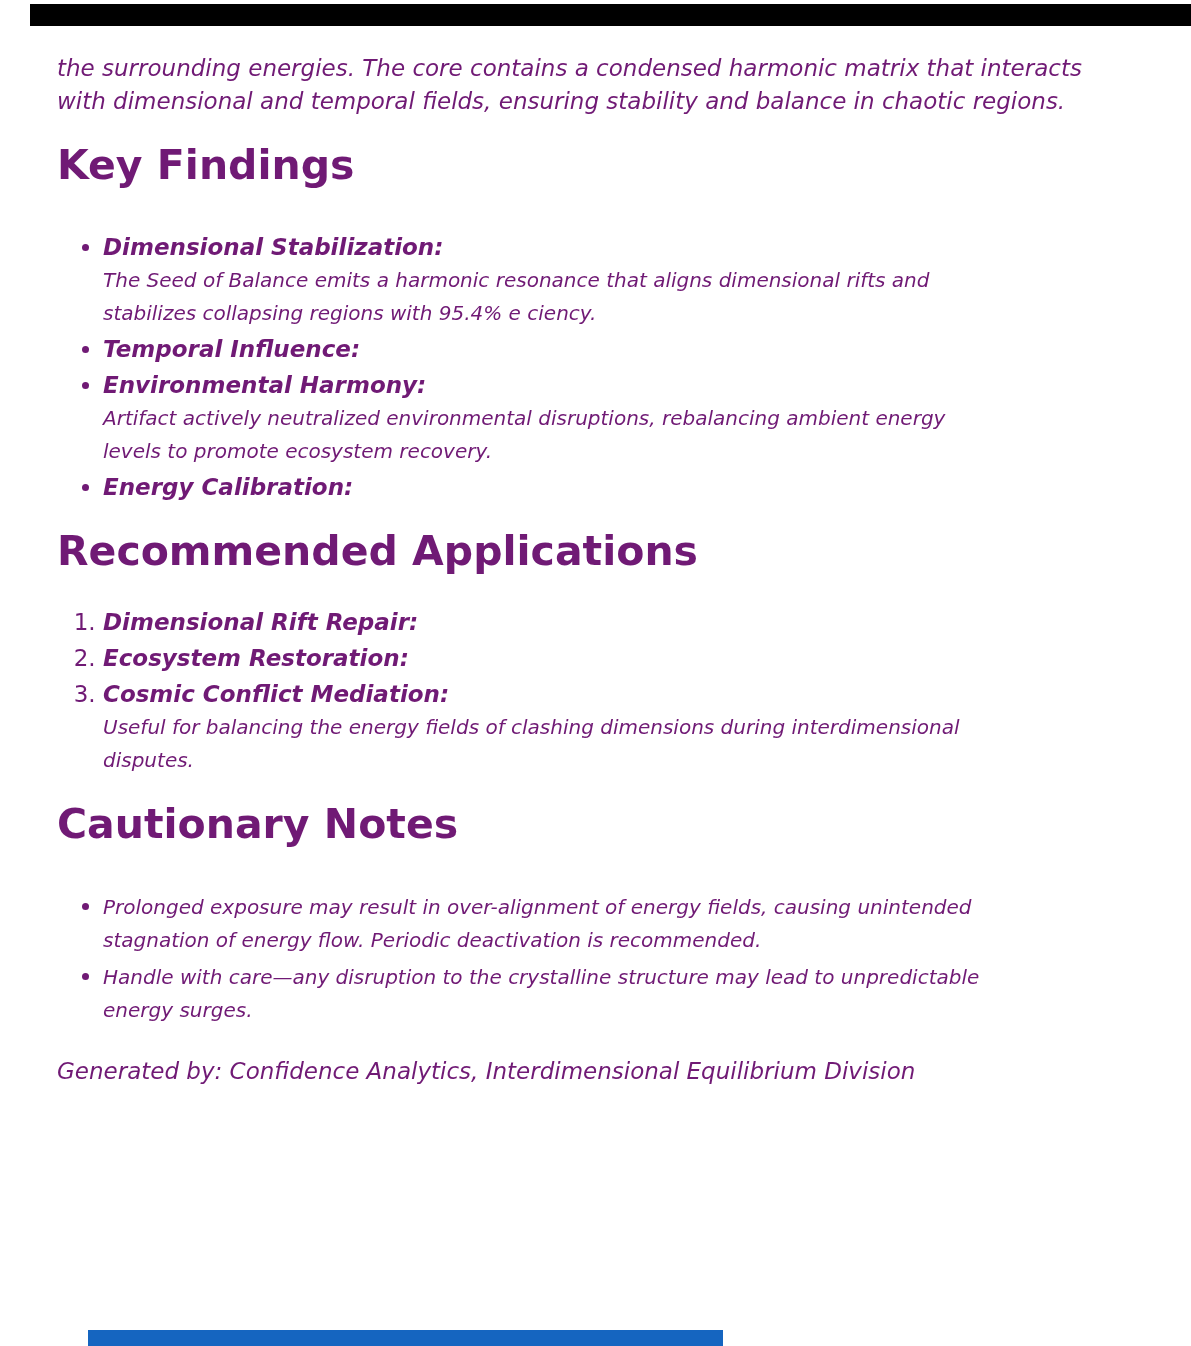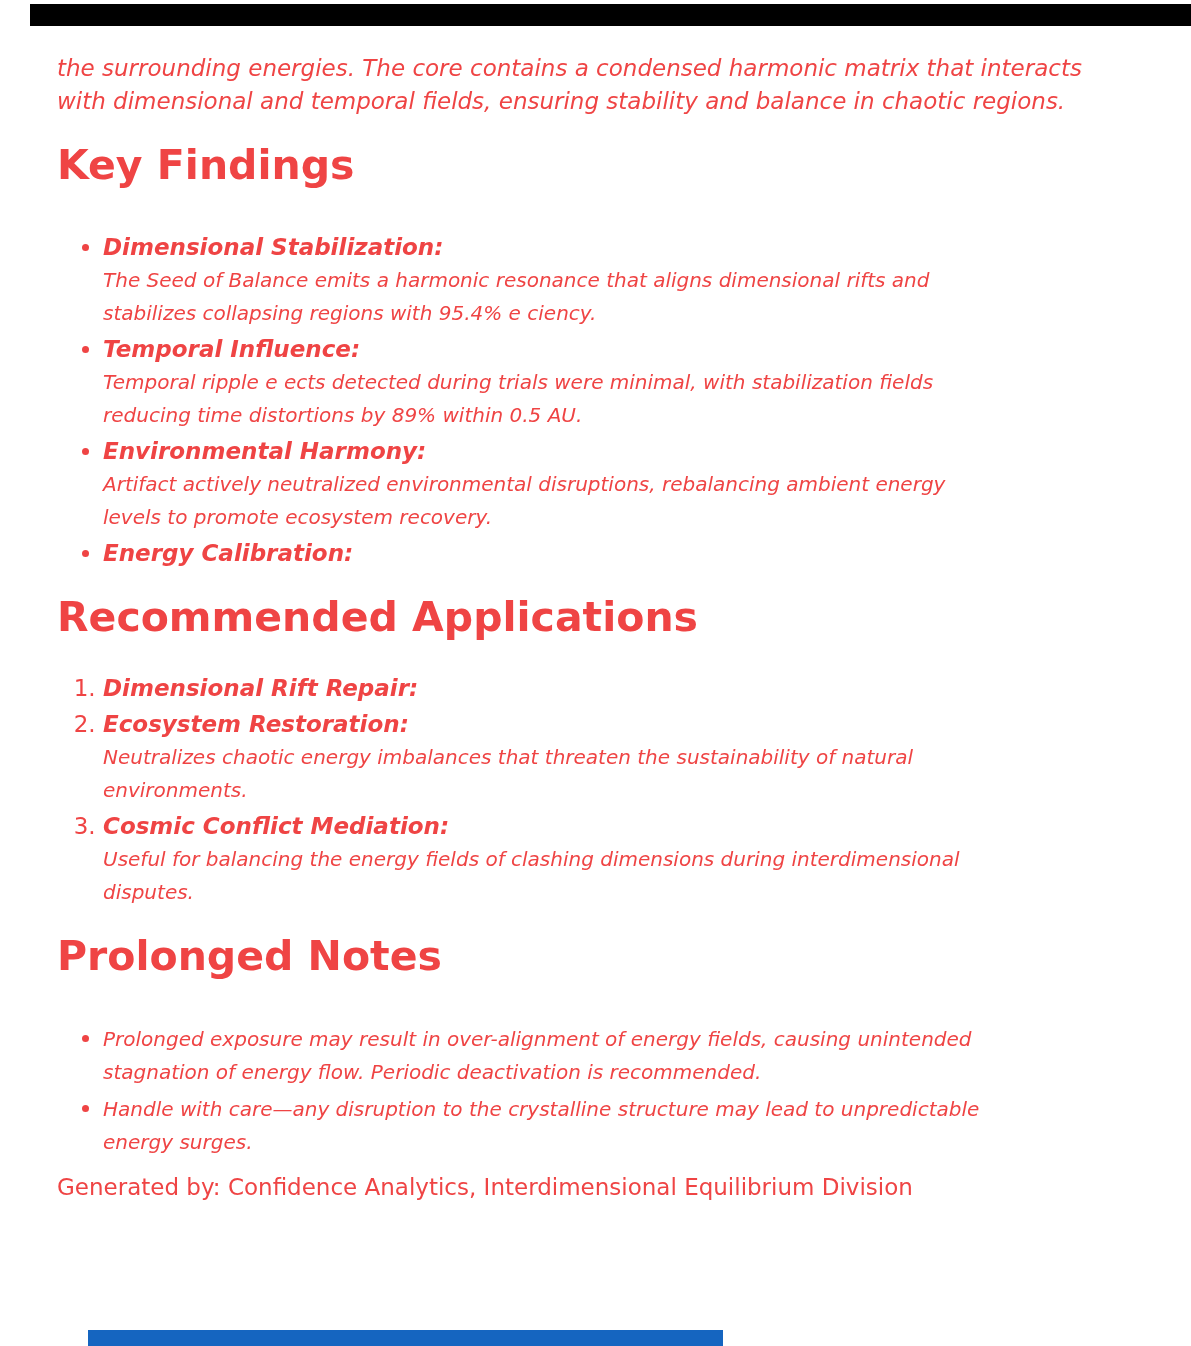--- a/index.html
+++ b/index.html
@@ -4,21 +4,21 @@
 <style>
   * { margin: 0; padding: 0; box-sizing: border-box; }
   html, body { background: #ffffff; }
   .page {
     position: relative;
     width: 1191px;
     height: 1346px;
     background: #ffffff;
     overflow: hidden;
     font-family: "DejaVu Sans", sans-serif;
-    color: #ef4444;
+    color: #701a75;
   }
   .top-bar {
     position: absolute;
     top: 4px;
     left: 30px;
     right: 0;
     height: 22px;
   }
   .bottom-bar {
     position: absolute;
@@ -60,23 +60,24 @@
     font-size: 23px;
     line-height: 33px;
   }
   .item-text {
     font-style: italic;
     font-size: 20px;
     line-height: 33px;
     white-space: pre-line;
   }
   .footer-line {
-    margin-top: 12px;
+    margin-top: 28px;
     font-size: 23px;
     line-height: 33px;
+    font-style: italic;
   }
 </style>
 </head>
 <body>
 
 <div class="page">
 
   <div class="top-bar" style="background-color: rgb(0, 0, 0);"></div>
 
   <div class="content">
@@ -87,52 +88,48 @@
     <h2 class="section-title">Key Findings</h2>
 
     <ul class="doc-list">
       <li>
         <span class="item-label">Dimensional Stabilization:</span>
         <div class="item-text">The Seed of Balance emits a harmonic resonance that aligns dimensional rifts and
 stabilizes collapsing regions with 95.4% e ciency.</div>
       </li>
       <li>
         <span class="item-label">Temporal Influence:</span>
-        <div class="item-text">Temporal ripple e ects detected during trials were minimal, with stabilization fields
-reducing time distortions by 89% within 0.5 AU.</div>
       </li>
       <li>
         <span class="item-label">Environmental Harmony:</span>
         <div class="item-text">Artifact actively neutralized environmental disruptions, rebalancing ambient energy
 levels to promote ecosystem recovery.</div>
       </li>
       <li>
         <span class="item-label">Energy Calibration:</span>
       </li>
     </ul>
 
     <h2 class="section-title">Recommended Applications</h2>
 
     <ol class="doc-list">
       <li>
         <span class="item-label">Dimensional Rift Repair:</span>
       </li>
       <li>
         <span class="item-label">Ecosystem Restoration:</span>
-        <div class="item-text">Neutralizes chaotic energy imbalances that threaten the sustainability of natural
-environments.</div>
       </li>
       <li>
         <span class="item-label">Cosmic Conflict Mediation:</span>
         <div class="item-text">Useful for balancing the energy fields of clashing dimensions during interdimensional
 disputes.</div>
       </li>
     </ol>
 
-    <h2 class="section-title">Prolonged Notes</h2>
+    <h2 class="section-title">Cautionary Notes</h2>
 
     <ul class="doc-list">
       <li>
         <div class="item-text">Prolonged exposure may result in over-alignment of energy fields, causing unintended
 stagnation of energy flow. Periodic deactivation is recommended.</div>
       </li>
       <li>
         <div class="item-text">Handle with care—any disruption to the crystalline structure may lead to unpredictable
 energy surges.</div>
       </li>

